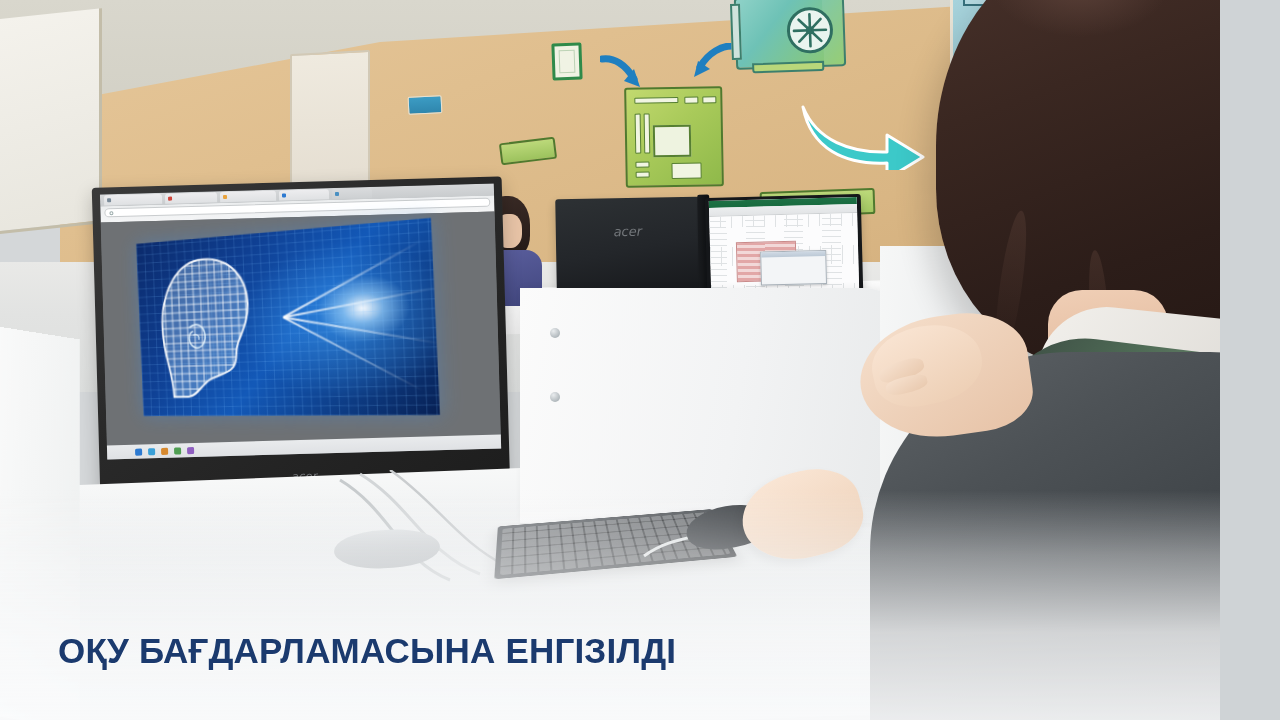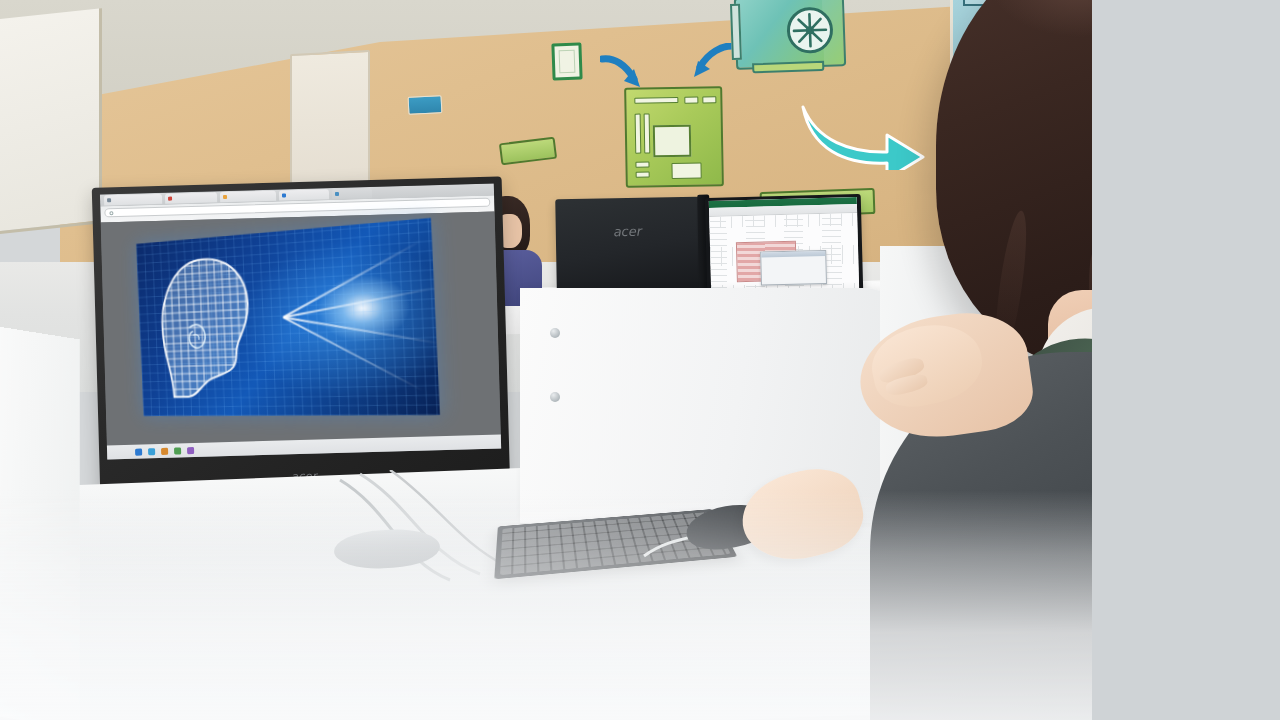--- a/index.html
+++ b/index.html
@@ -2,21 +2,21 @@
 <html><head>
 <meta charset="utf-8">
 <style>
   * { margin:0; padding:0; box-sizing:border-box; }
   html, body {
     width:1280px; height:720px; overflow:hidden;
     background:#cfd3d6;
     font-family:"Liberation Sans", sans-serif;
   }
   #stage {
-    position:relative; width:1092px; height:720px; overflow:hidden;
+    position:relative; width:1220px; height:720px; overflow:hidden;
     background:#d4d7d9;
   }
 
   
   .ceiling {
     position:absolute; left:0; top:0; width:1280px; height:190px;
     background:linear-gradient(180deg,#d9d7cd 0%,#d3d1c6 55%,#cfcdc2 100%);
   }
   .wall-tan {
     position:absolute; left:60px; top:0; width:1000px; height:300px;
@@ -690,15 +690,16 @@
     <div class="arm"></div>
     <div class="hand">
       <div class="finger" style="left:6px;top:30px;width:46px;height:18px;transform:rotate(-6deg)"></div>
       <div class="finger" style="left:10px;top:46px;width:42px;height:16px;transform:rotate(-2deg)"></div>
     </div>
   </div>
 
   <div class="bottom-wash"></div>
 
   <div class="headline">
+    <span class="l2">ОҚУ БАҒДАРЛАМАСЫНА ЕНГІЗІЛДІ</span>
   </div>
 
 </div>
 
 </body></html>

